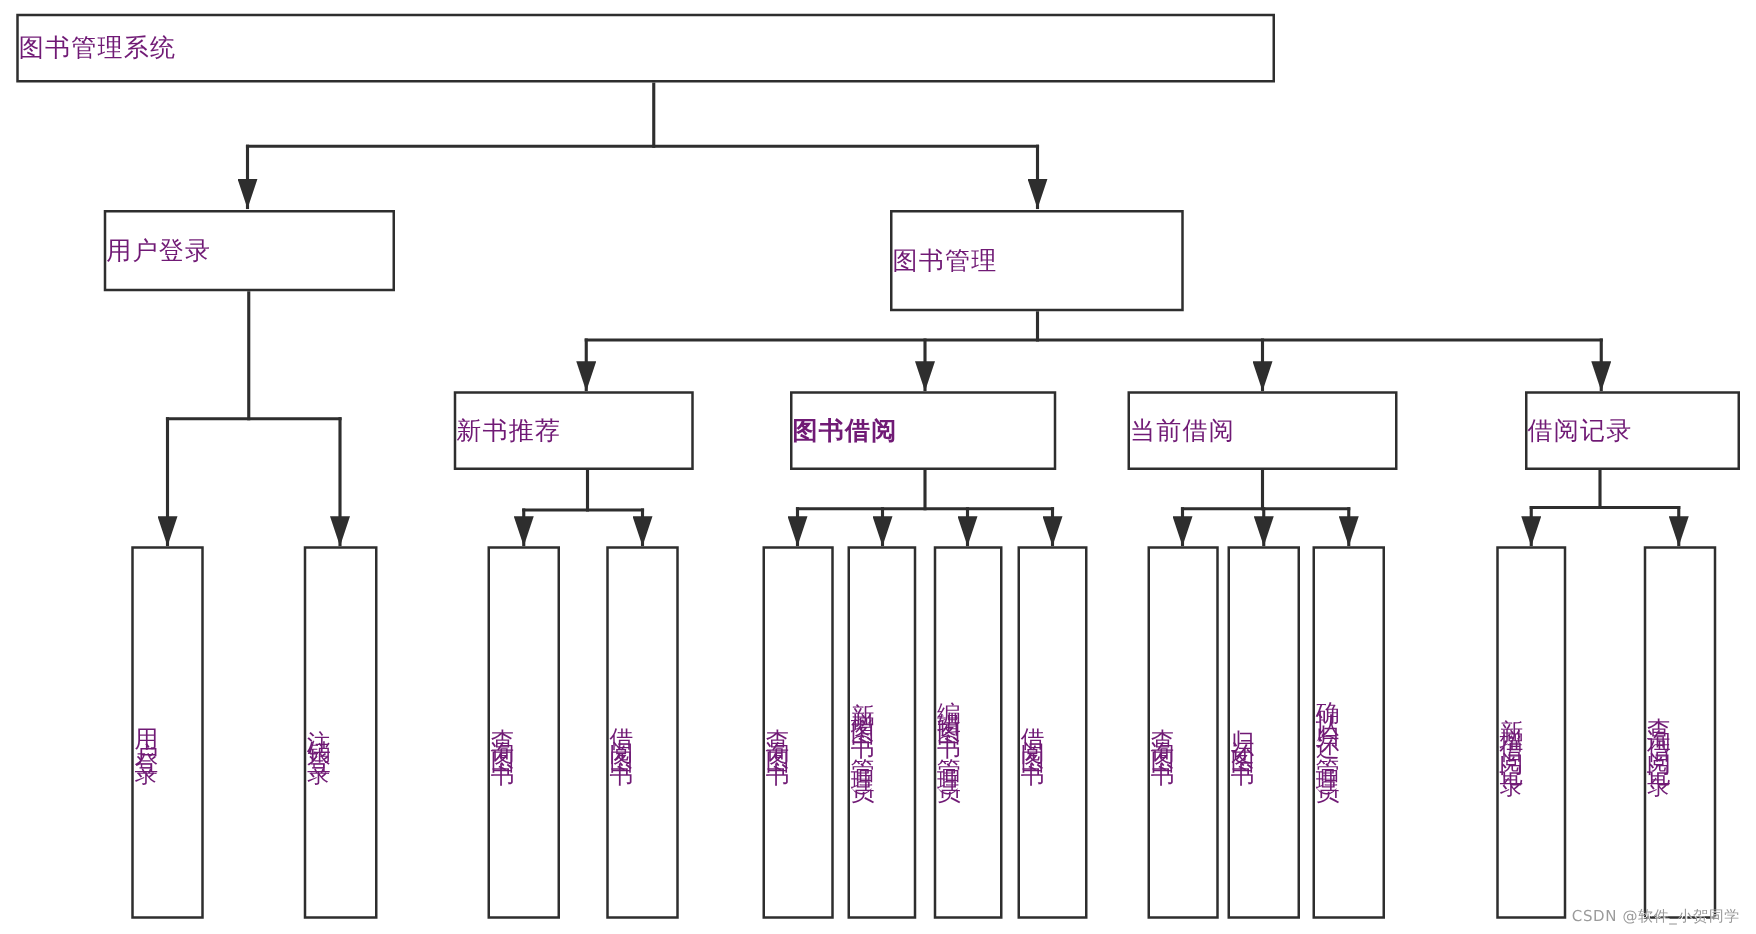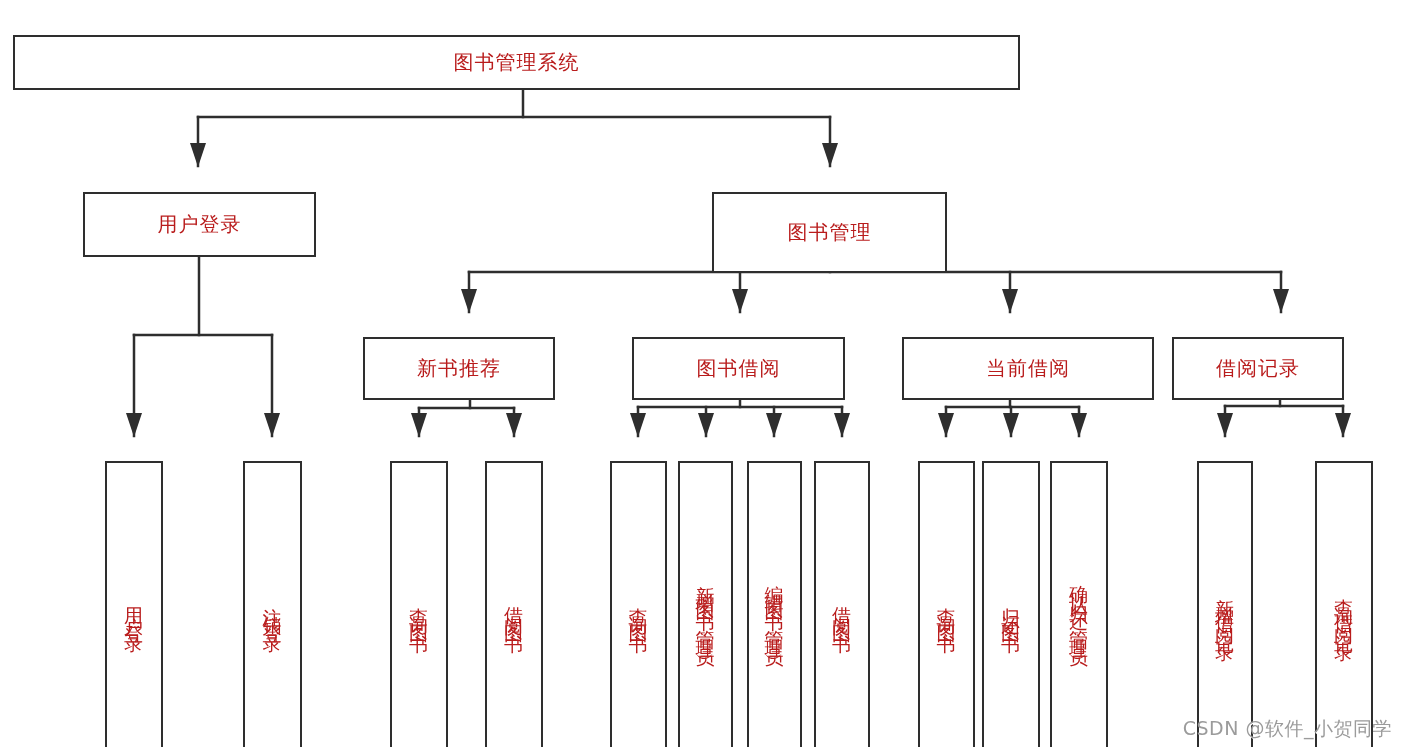--- a/index.html
+++ b/index.html
@@ -17,38 +17,36 @@
     width: 1405px; height: 747px;
     pointer-events: none;
   }
   .node {
     position: absolute;
     box-sizing: border-box;
     background: #ffffff;
     border: 2.5px solid #2e2e2e;
     display: flex;
     align-items: center;
-    justify-content: center;
-    color: #b91c1c;
-    margin-top: 24px;
+    color: #701a75;
   }
   .h-label { font-size: 20px; letter-spacing: 1px; white-space: nowrap; }
   .leaf-label {
     writing-mode: vertical-rl;
     text-orientation: mixed;
     font-size: 19px;
     letter-spacing: 9px;
     line-height: 1;
     white-space: nowrap;
   }
   .watermark {
     position: absolute;
     right: 13px;
     bottom: 5px;
-    font-size: 19px;
+    font-size: 12px;
     color: #9b9b9b;
     letter-spacing: 0.5px;
     white-space: nowrap;
     text-shadow: 1px 1px 0 #ffffff;
   }
 </style>
 </head>
 <body>
 
 <div class="canvas">
@@ -117,27 +115,27 @@
   <div class="node" style="left:83px; top:168px; width:233px; height:65px;">
     <span class="h-label">用户登录</span>
   </div>
   <div class="node" style="left:712px; top:168px; width:235px; height:81px;">
     <span class="h-label">图书管理</span>
   </div>
 
   <div class="node" style="left:363px; top:313px; width:192px; height:63px;">
     <span class="h-label">新书推荐</span>
   </div>
-  <div class="node" style="left:632px; top:313px; width:213px; height:63px;">
+  <div class="node" style="left:632px; top:313px; width:213px; height:63px;font-weight:bold;">
     <span class="h-label">图书借阅</span>
   </div>
-  <div class="node" style="left:902px; top:313px; width:252px; height:63px;">
+  <div class="node" style="left:902px; top:313px; width:216px; height:63px;">
     <span class="h-label">当前借阅</span>
   </div>
-  <div class="node" style="left:1172px; top:313px; width:172px; height:63px;">
+  <div class="node" style="left:1220px; top:313px; width:172px; height:63px;">
     <span class="h-label">借阅记录</span>
   </div>
 
   <div class="node" style="left:105px; top:437px; width:58px; height:298px;">
     <span class="leaf-label">用户登录</span>
   </div>
   <div class="node" style="left:243px; top:437px; width:59px; height:298px;">
     <span class="leaf-label">注销登录</span>
   </div>
 

